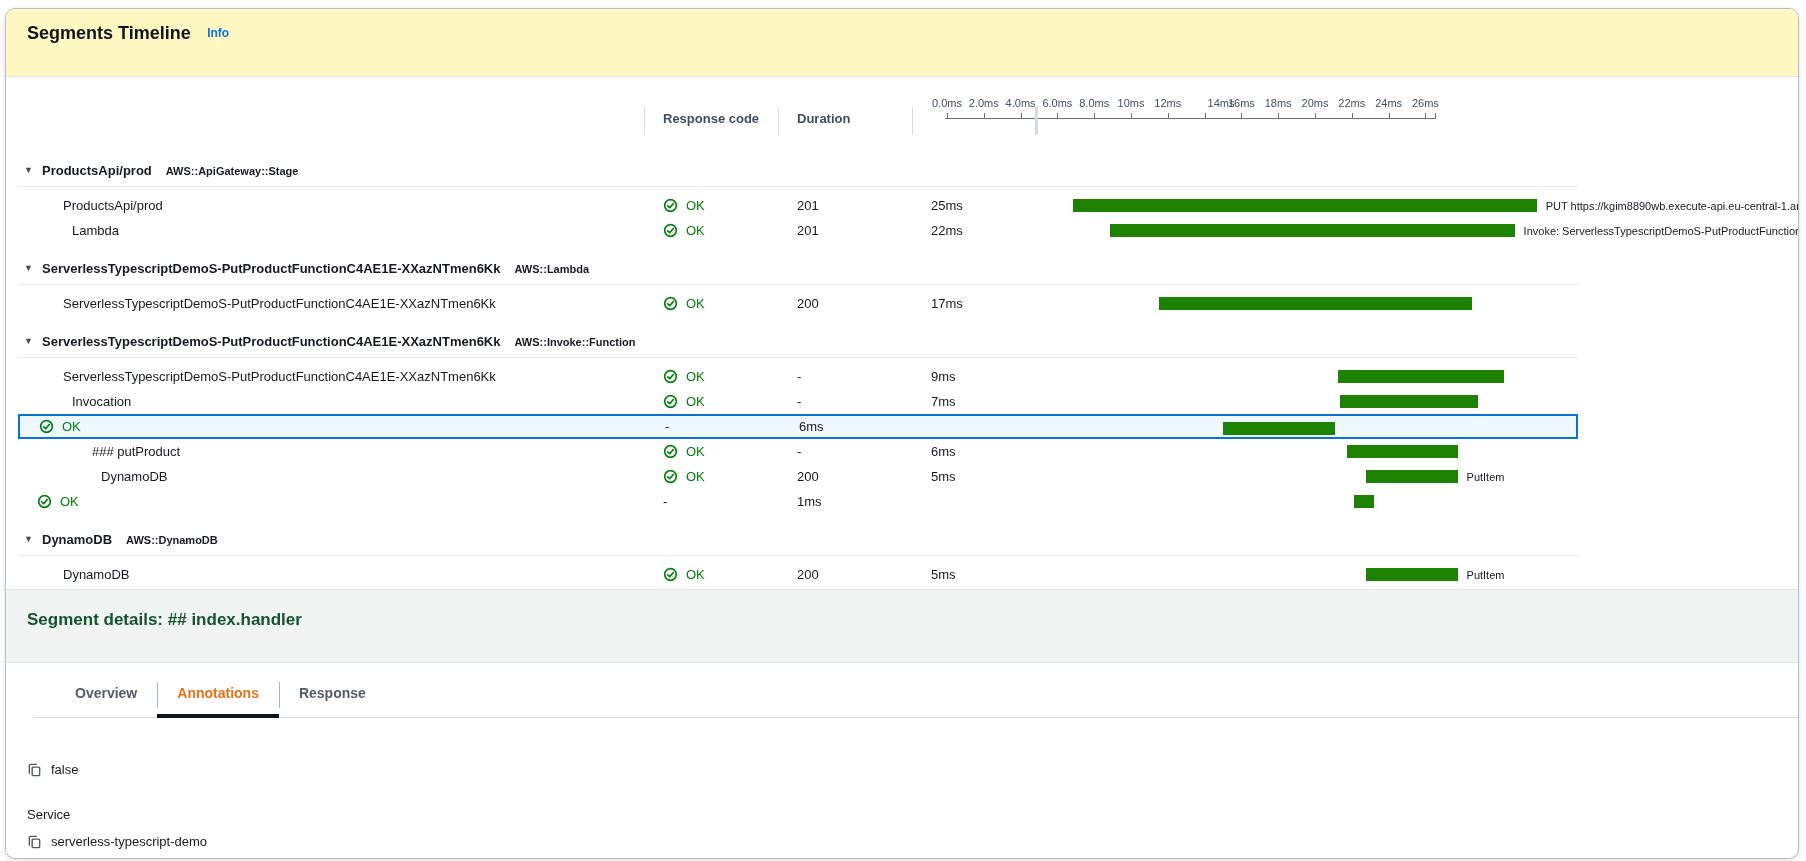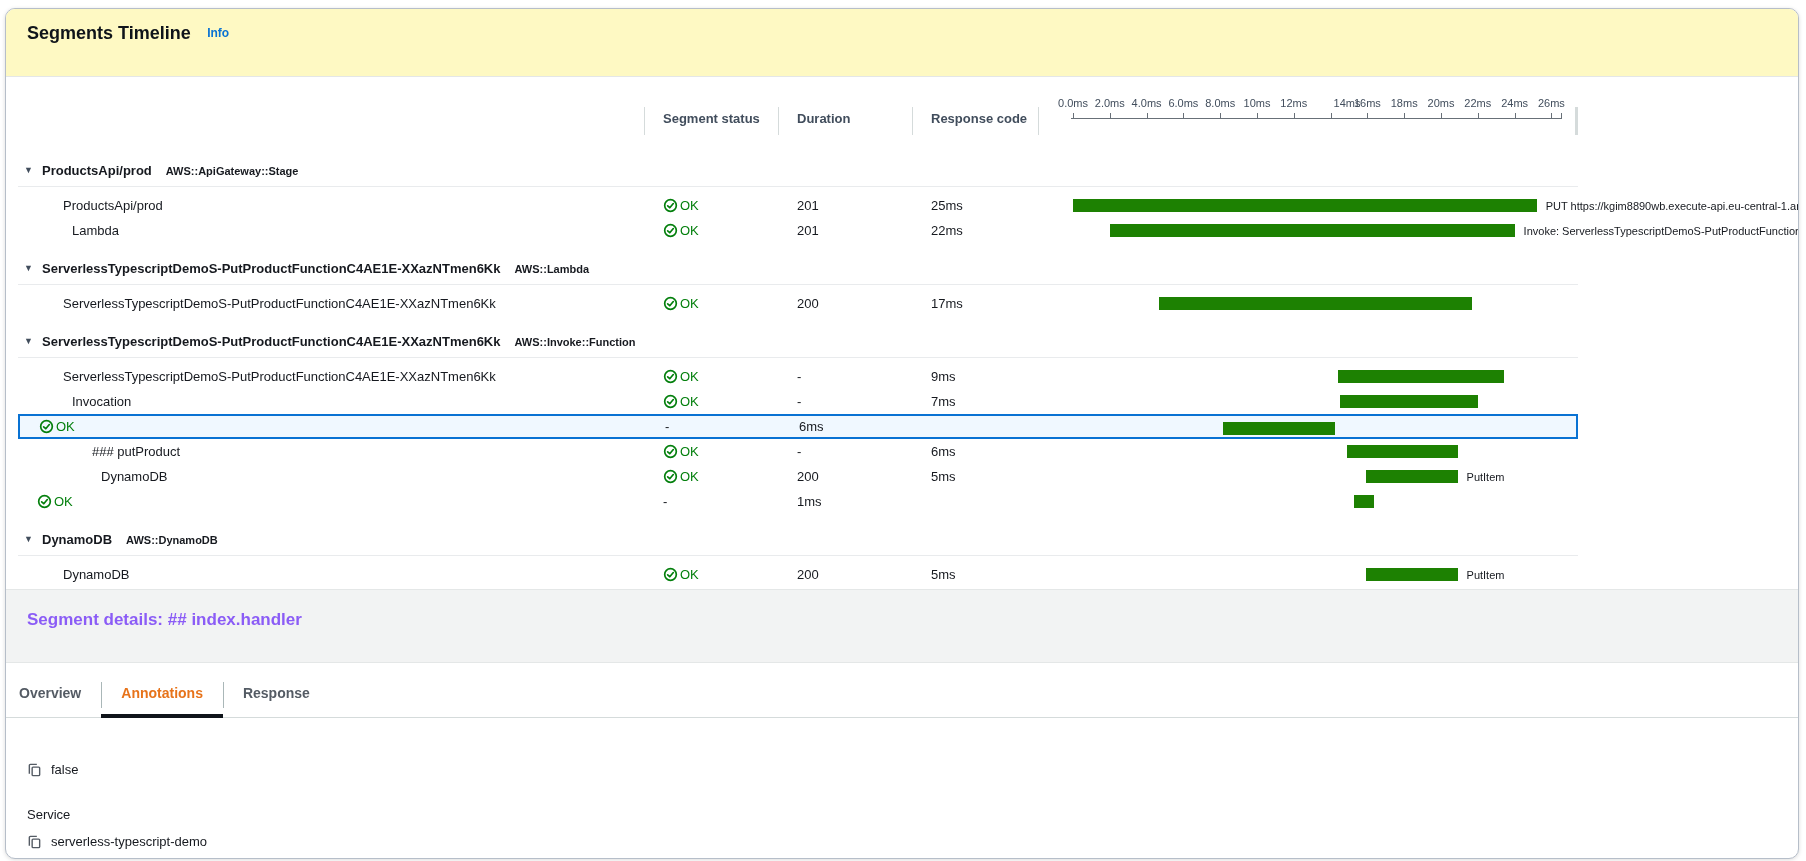--- a/index.html
+++ b/index.html
@@ -29,29 +29,29 @@
   .rtick{position:absolute;top:36px;width:1px;height:6px;background:#687078;}
   .rtick-lbl{position:absolute;top:20px;width:44px;text-align:center;font-size:11px;color:#414d5c;white-space:nowrap;}
   .group-header{display:flex;align-items:center;margin-top:10px;padding:6px 0 8px 6px;border-bottom:1px solid #e9ebed;}
   .caret{font-size:9px;color:#414d5c;width:10px;cursor:pointer;line-height:1;}
   .gh-name{font-size:13px;font-weight:700;margin-left:8px;white-space:nowrap;}
   .gh-type{font-size:11px;font-weight:700;margin-left:14px;white-space:nowrap;}
   .rows{padding:6px 0 2px;}
   .row{display:grid;grid-template-columns:626px 134px 134px 126px 540px;height:25px;align-items:center;box-sizing:border-box;cursor:pointer;}
   .row.selected{background:#f0f8ff;border:2px solid #0972d3;}
   .cell-name{font-size:13px;white-space:nowrap;overflow:hidden;}
-  .cell-status{padding-left:19px;display:flex;align-items:center;gap:2px;font-size:13px;color:#037f0c;}
+  .cell-status{padding-left:19px;display:flex;align-items:center;gap:8px;font-size:13px;color:#037f0c;}
   .cell-resp,.cell-dur{padding-left:19px;font-size:13px;color:#16191f;}
   .cell-bar{position:relative;height:100%;}
   .bar{position:absolute;top:6px;height:13px;background:#1d8102;}
   .bar-label{position:absolute;top:7px;font-size:11px;color:#16191f;white-space:nowrap;}
   
   .band-details{height:74px;background:#f2f3f3;border-top:1px solid #e4e7e7;border-bottom:1px solid #e4e7e7;padding:20px 0 0 21px;box-sizing:border-box;}
-  .details-title{font-size:17px;font-weight:700;color:#8b5cf6;}
-  .tabs{display:flex;align-items:stretch;border-bottom:1px solid #d5dbdb;margin-top:16px;padding-left:13px;}
+  .details-title{font-size:17px;font-weight:700;color:#14532d;}
+  .tabs{display:flex;align-items:stretch;border-bottom:1px solid #d5dbdb;margin-top:16px;padding-left:41px;margin-left:28px;}
   .tab{position:relative;font-size:14px;font-weight:700;color:#545b64;padding:6px 20px 13px;cursor:pointer;white-space:nowrap;}
   .tab:first-child{padding-left:0;}
   .tab:not(:first-child)::before{content:"";position:absolute;left:0;top:3px;height:26px;width:1px;background:#aab7b8;}
   .tab.active{color:#e7731a;border-bottom:4px solid #0f141a;margin-bottom:-1px;}
   .annotations{padding:32px 0 0 21px;}
   .ann-key{font-size:13px;color:#16191f;}
   .ann-val{display:flex;align-items:center;gap:9px;margin:12px 0 30px;font-size:13px;color:#16191f;}
   .copy-btn{display:flex;align-items:center;cursor:pointer;background:none;border:none;padding:0;}
 </style>
 </head>
@@ -61,27 +61,24 @@
 
   <div class="band-top">
     <span class="panel-title">Segments Timeline</span>
     <a class="info-link">Info</a>
   </div>
 
   <div class="table">
     <div class="thead">
       <div></div>
       <div class="col-h">
-        <span class="lbl">Segment status</span>
+        <span class="lbl">Response code</span>
       </div>
       <div class="col-h">
         <span class="lbl">Duration</span>
-      </div>
-      <div class="col-h">
-        <span class="lbl">Response code</span>
       </div>
       <div class="col-h tl">
         <div class="ruler">
             <div class="ruler-line"></div>
             <div class="rtick" style="left:35px"></div>
             <div class="rtick-lbl" style="left:13px">0.0ms</div>
             <div class="rtick" style="left:71.8px"></div>
             <div class="rtick-lbl" style="left:49.8px">2.0ms</div>
             <div class="rtick" style="left:108.6px"></div>
             <div class="rtick-lbl" style="left:86.6px">4.0ms</div>

